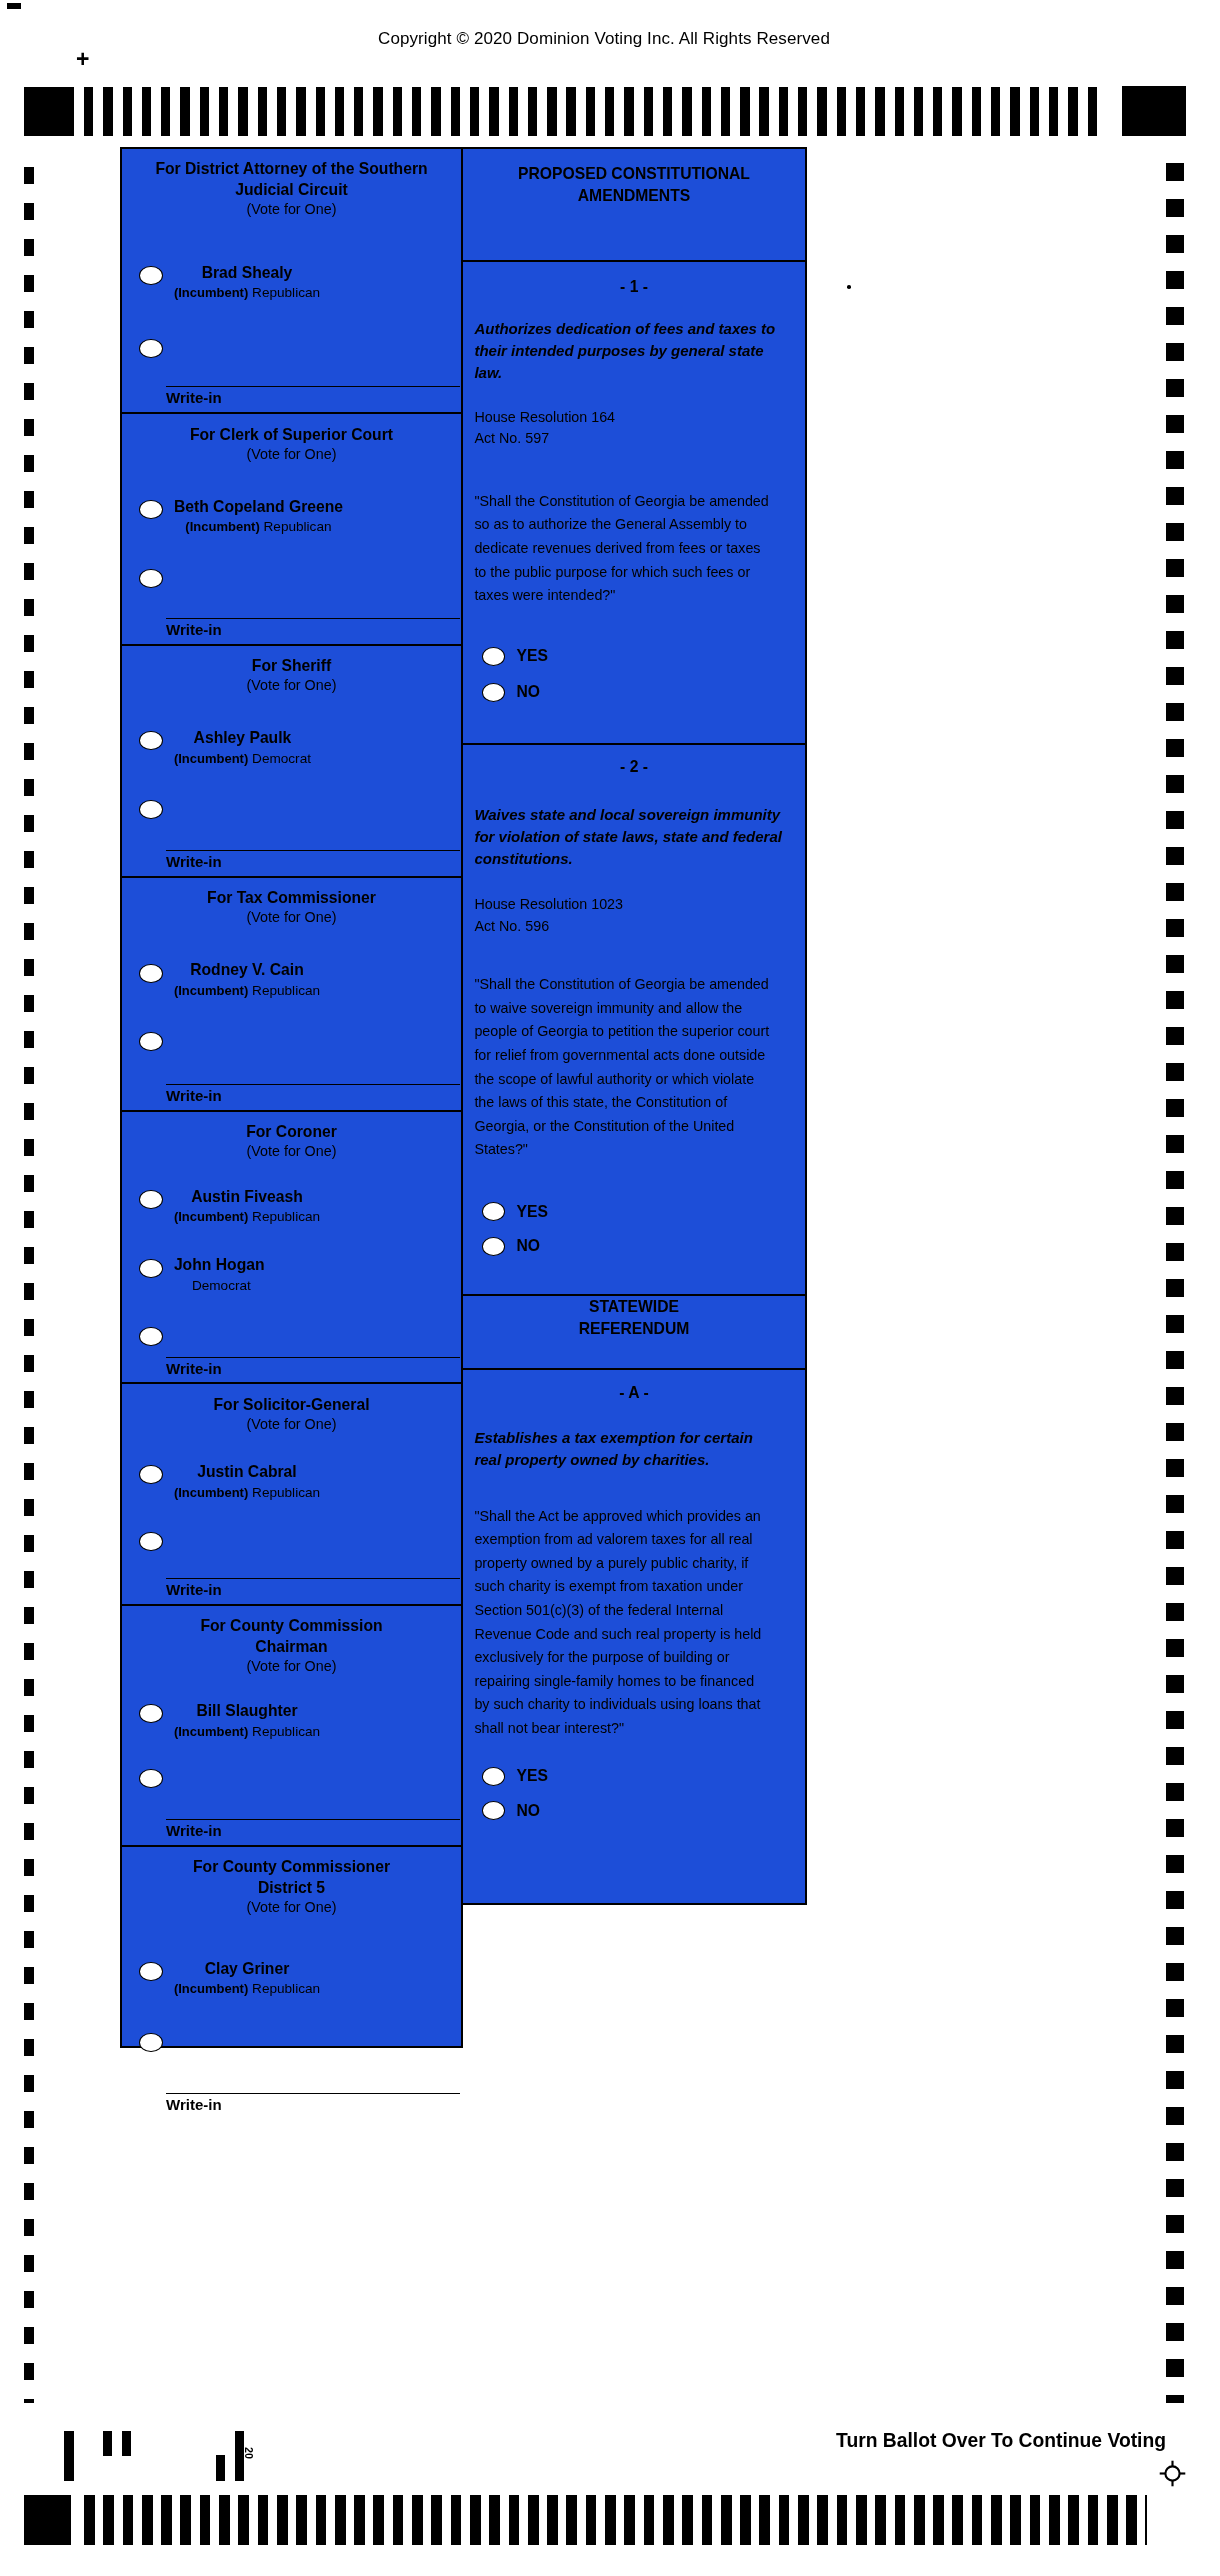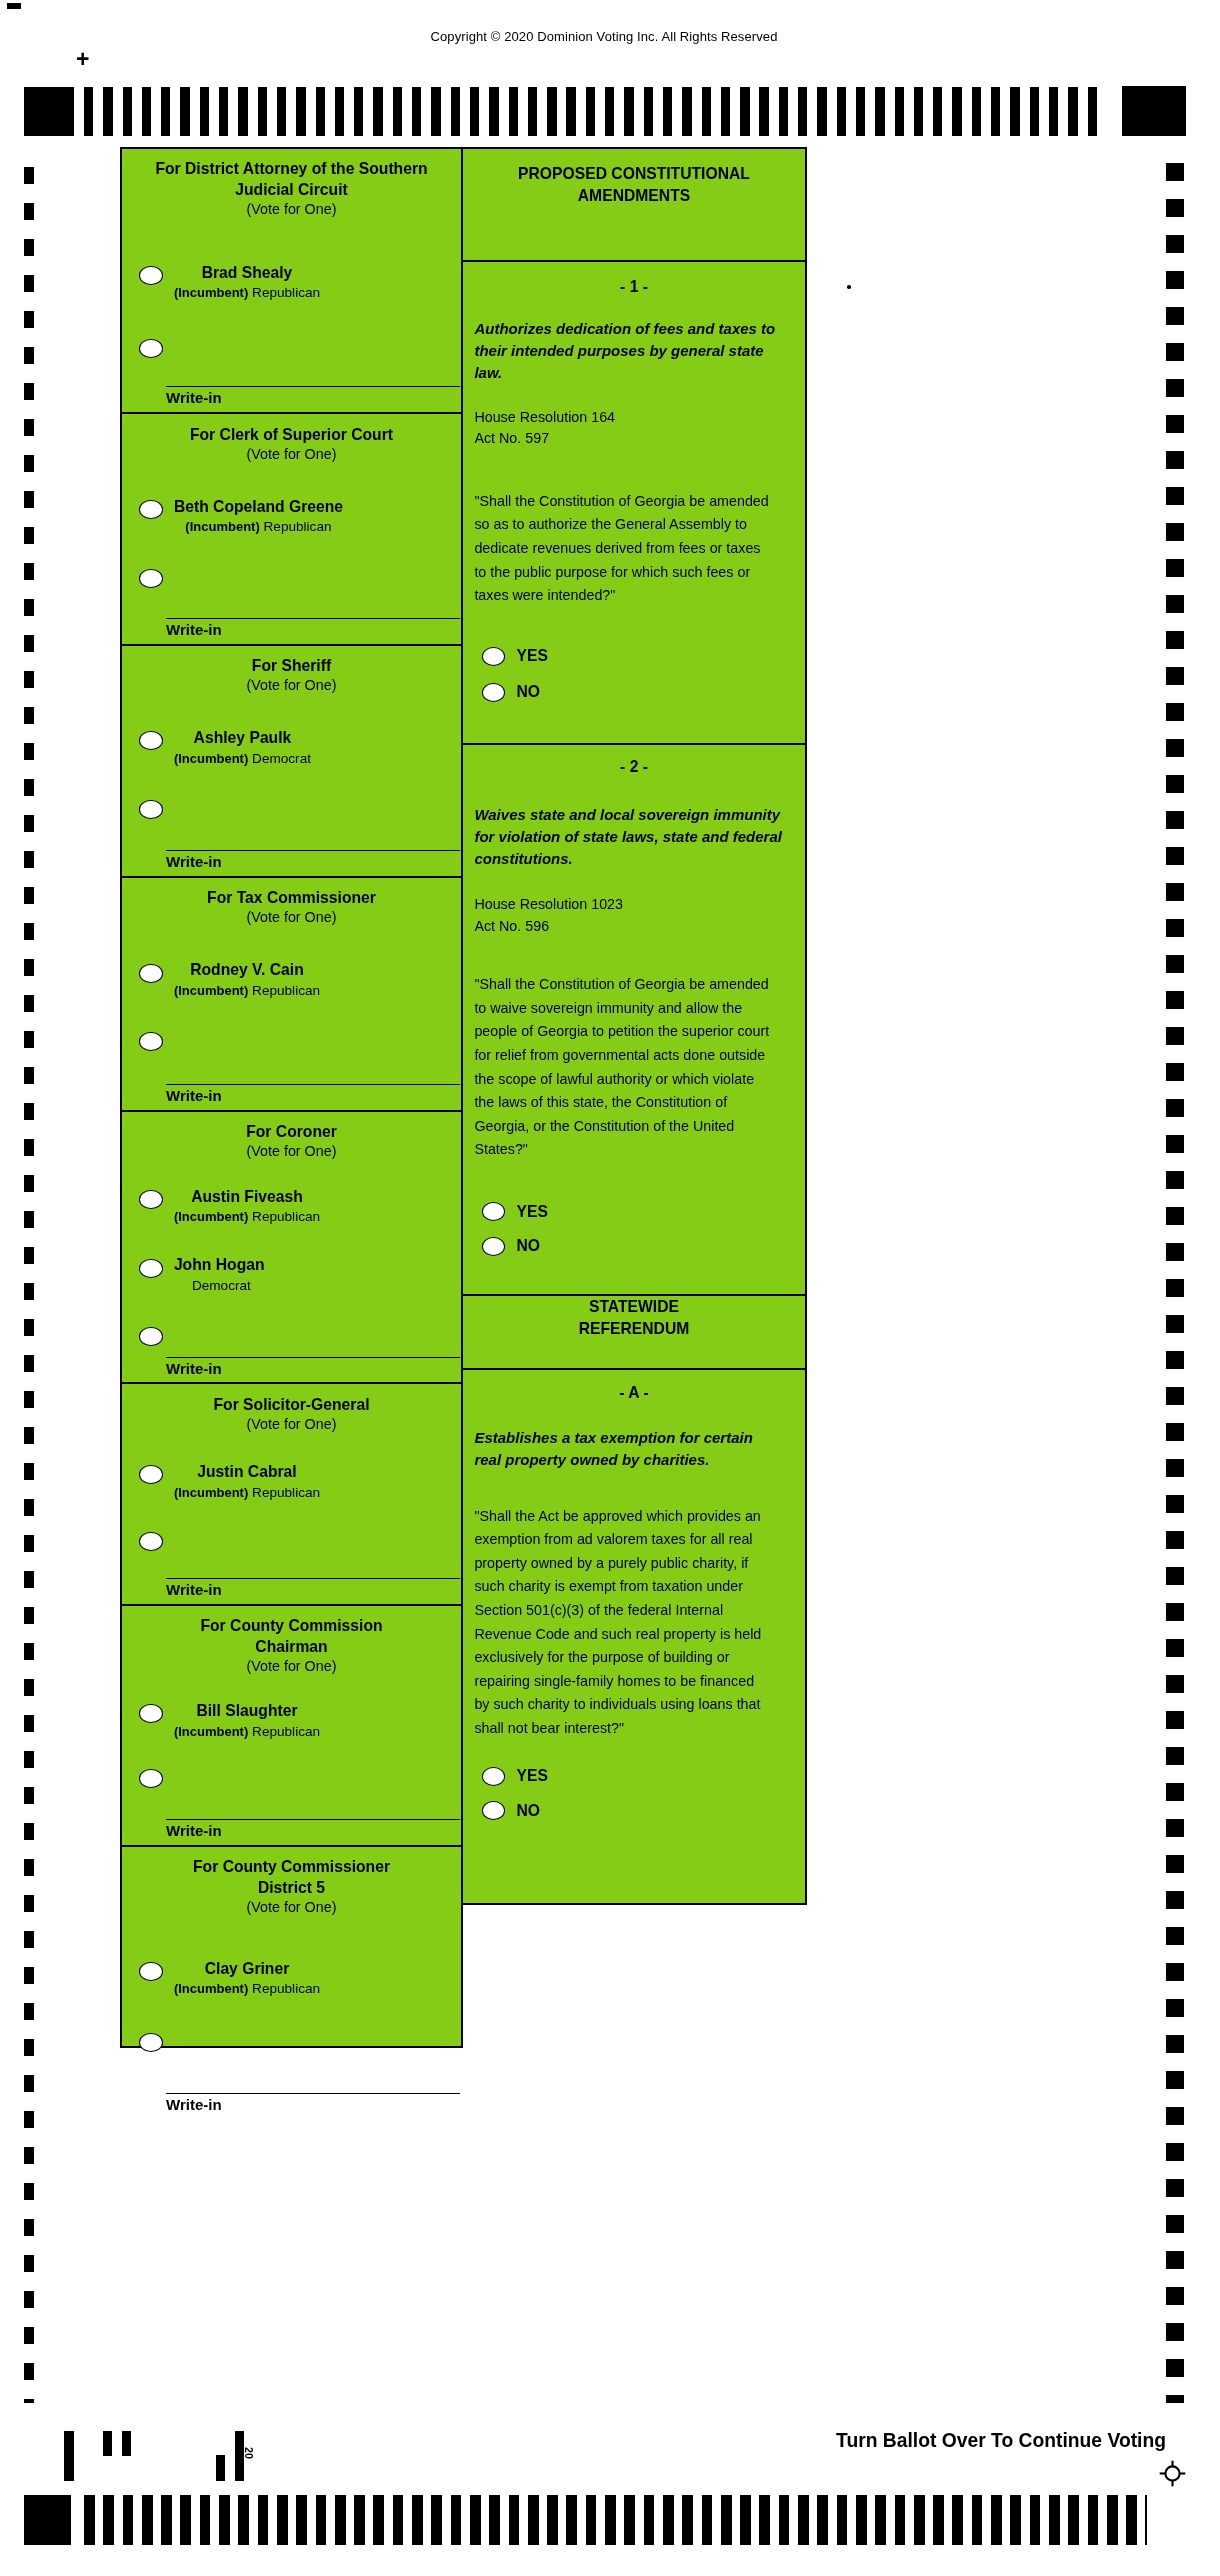--- a/index.html
+++ b/index.html
@@ -16,24 +16,24 @@
       background:repeating-linear-gradient(90deg,#000 0 10.7px,transparent 10.7px 19.3px);}
   .sq-tl{position:absolute;left:23.6px;top:87px;width:50px;height:49px;background:#000;}
   .sq-tr{position:absolute;left:1122px;top:86px;width:64px;height:50px;background:#000;}
   .sq-bl{position:absolute;left:24px;top:2495px;width:47px;height:50px;background:#000;}
   .col-sq-left{position:absolute;left:23.6px;top:167px;width:10.7px;height:2236px;
       background:repeating-linear-gradient(180deg,#000 0 17px,transparent 17px 36px);}
   .col-sq-right{position:absolute;left:1166px;top:163px;width:18px;height:2240px;
       background:repeating-linear-gradient(180deg,#000 0 18px,transparent 18px 36px);}
 
   .copyright{position:absolute;left:0;right:12px;top:29px;text-align:center;
-      font-size:13px;letter-spacing:0.1px;}
+      font-size:17px;letter-spacing:0.1px;}
 
   
-  .box{position:absolute;background:#84cc16;border:2.1px solid #000;box-sizing:border-box;}
+  .box{position:absolute;background:#1d4ed8;border:2.1px solid #000;box-sizing:border-box;}
   .box-left{left:120px;top:147px;width:343px;height:1901px;}
   .box-right{left:461px;top:147px;width:346px;height:1758px;}
 
   .contest{position:relative;border-bottom:2.1px solid #000;box-sizing:border-box;
       text-align:center;}
   .contest.last{border-bottom:none;}
   .c-title{margin:9.3px 20px 0 20px;font-weight:bold;font-size:15.7px;line-height:21px;}
   .c-vote{font-size:14.3px;line-height:19.3px;}
   .cand{display:flex;align-items:flex-start;text-align:center;margin-left:17px;}
   .oval{width:21.5px;height:17px;border:1.8px solid #000;border-radius:50%;

